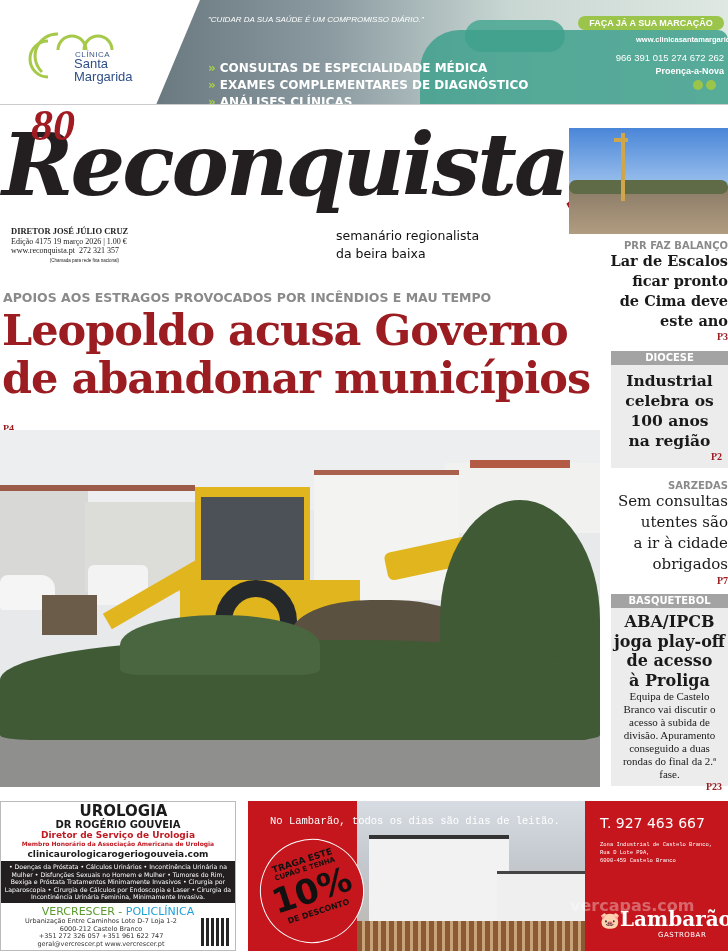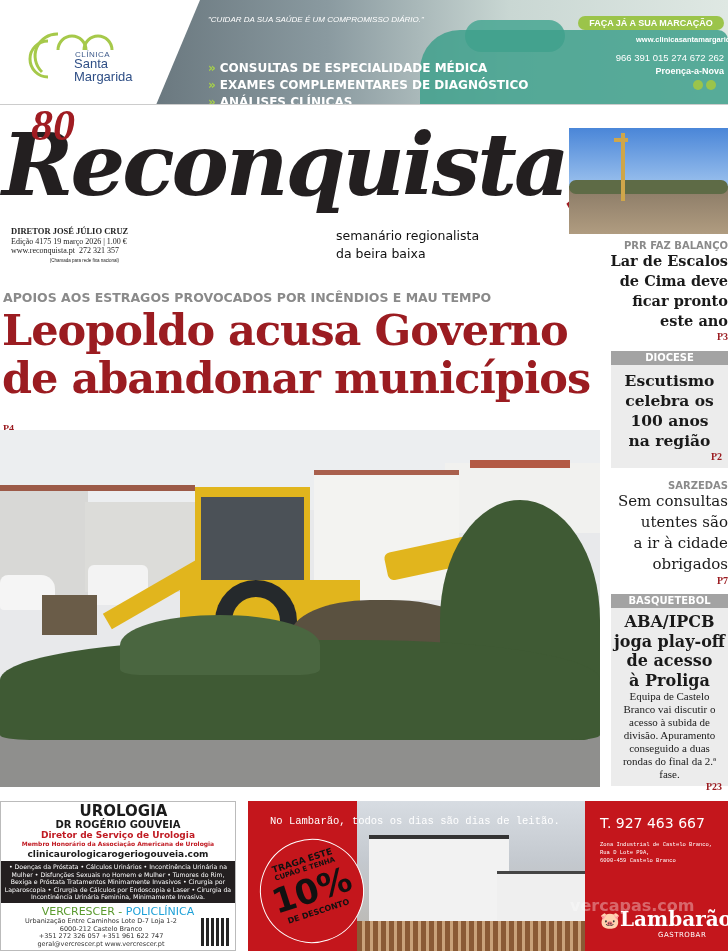--- a/index.html
+++ b/index.html
@@ -199,31 +199,31 @@
   <div class="sp-ground"></div>
   <div class="sp-trees"></div>
   <div class="sp-crane"></div>
   <div class="sp-jib"></div>
 </div>
 
 <div class="side-story" style="top:240px;">
   <div class="kick">PRR FAZ BALANÇO</div>
   <div class="title">
     <div>Lar de Escalos</div>
+    <div>ficar pronto</div>
     <div>de Cima deve</div>
-    <div>ficar pronto</div>
     <div>este ano</div>
   </div>
   <div class="pageref">P3</div>
 </div>
 
 <div class="side-box" style="top:351px; height:117px;">
   <div class="tag">DIOCESE</div>
   <div class="title" style="font-size:15.5px; line-height:20px;">
-    <div>Escutismo</div>
+    <div>Industrial</div>
     <div>celebra os</div>
     <div>100 anos</div>
     <div>na região</div>
   </div>
   <span class="pageref">P2</span>
 </div>
 
 <div class="side-story" style="top:480px;">
   <div class="kick">SARZEDAS</div>
   <div class="title light">

